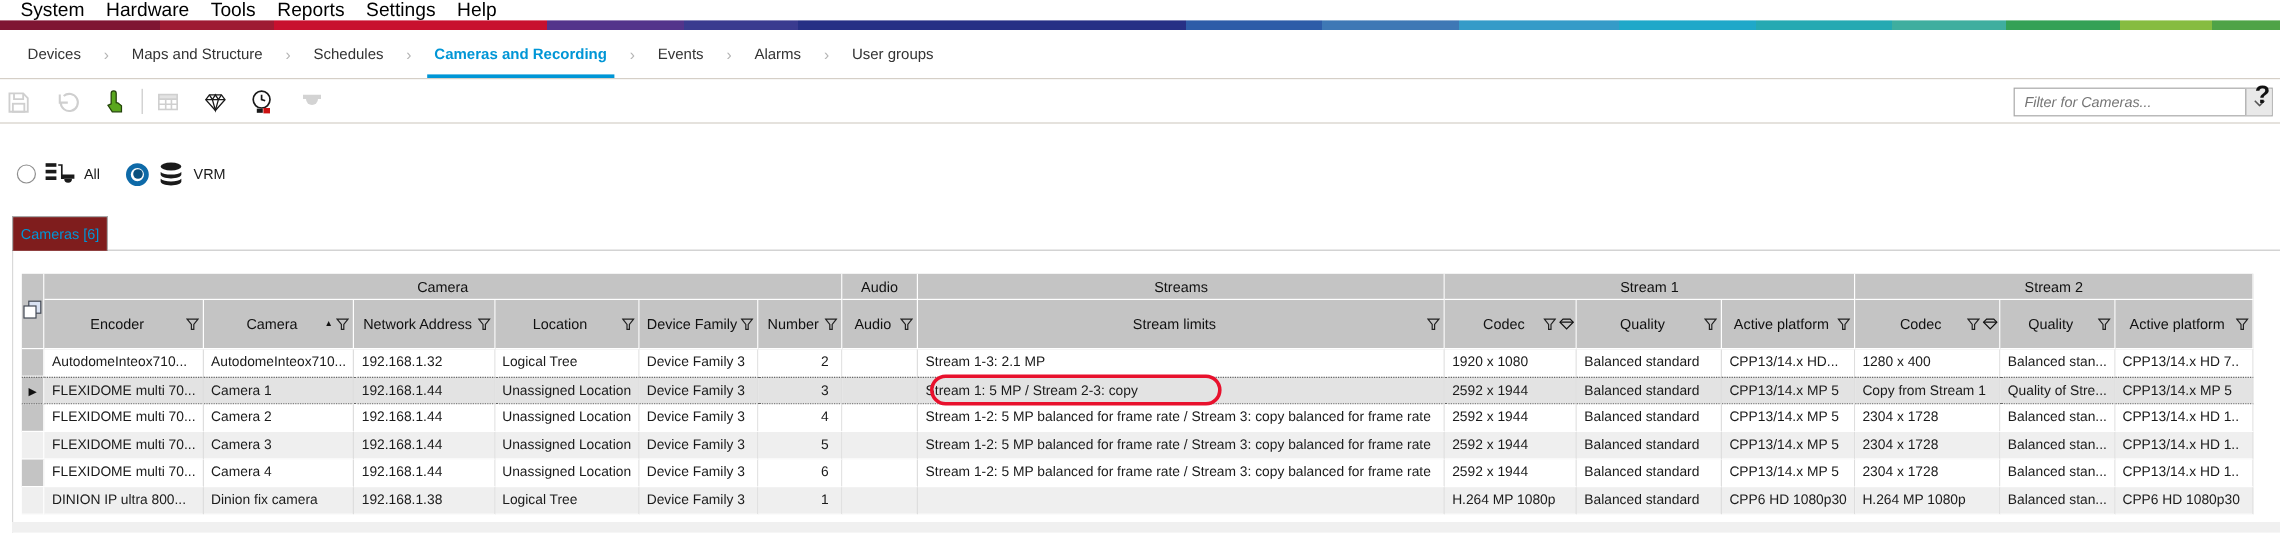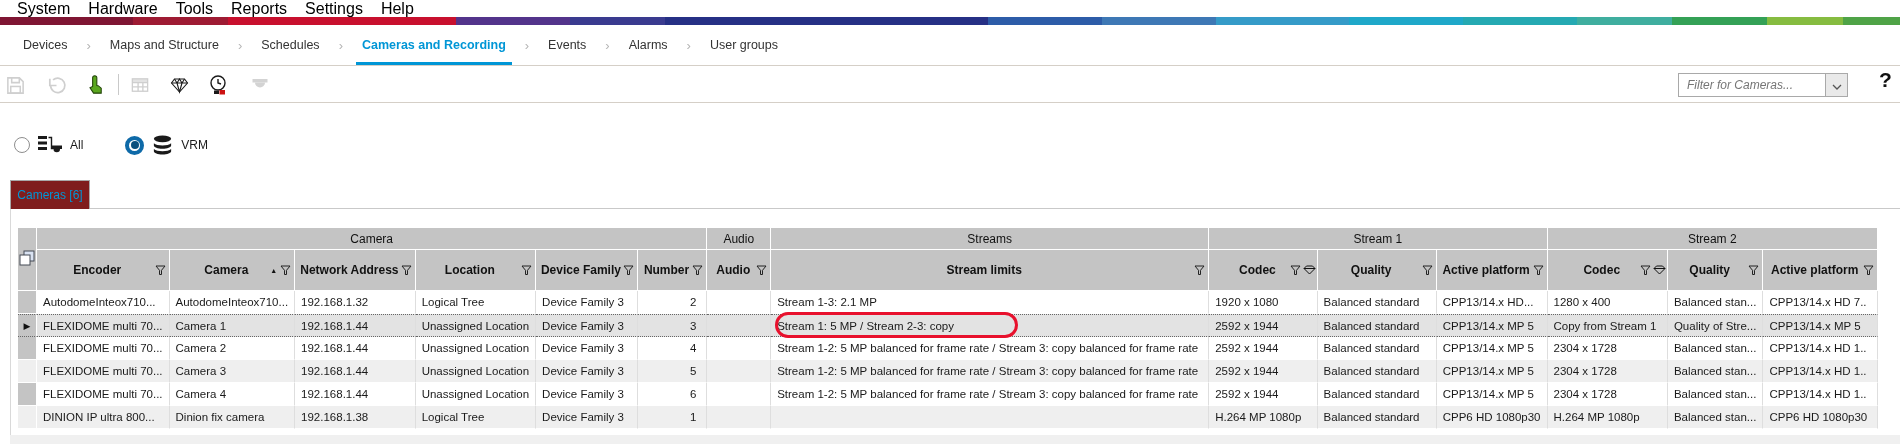--- a/index.html
+++ b/index.html
@@ -16,28 +16,28 @@
   .nav { position:absolute; top:25px; left:0; width:1900px; height:41px; display:flex; align-items:stretch;
          padding-left:10px; border-bottom:1px solid #d5cfc7; box-sizing:border-box; }
   .nav-item { font-size:12.5px; color:#333; padding:0 6px; margin:0 7px; display:flex; align-items:center; position:relative; }
   .nav-item.active { color:#0096d6; font-weight:bold; }
   .nav-item.active .underline { position:absolute; left:0; right:0; bottom:0; height:3px; background:#0096d6; }
   .nav-sep { color:#b5b5b5; font-size:13px; display:flex; align-items:center; margin:0 6px; }
   
   .toolbar { position:absolute; top:66px; left:0; width:1900px; height:37px; border-bottom:1px solid #d5cfc7; box-sizing:border-box; }
   .tool-btn { position:absolute; top:6px; width:26px; height:26px; display:flex; align-items:center; justify-content:center; }
   .tool-sep { position:absolute; left:118px; top:8px; width:1px; height:21px; background:#c9c9c9; }
-  .filter-combo { position:absolute; left:1678px; top:7px; width:170px; height:24px; border:1px solid #a9a9a9;
+  .filter-combo { position:absolute; left:1678px; top:7px; width:216px; height:24px; border:1px solid #a9a9a9;
                   background:#fff; display:flex; box-sizing:border-box; }
   .filter-input { flex:1; min-width:0; border:none; outline:none; font-style:italic; color:#999; font-size:12px;
                   padding:0 8px; font-family:inherit; background:transparent; }
   .combo-btn { width:21px; border-left:1px solid #a9a9a9; background:#e9e9e9; display:flex; align-items:center; justify-content:center; }
   .help { position:absolute; left:1879px; top:2px; font-size:21px; font-weight:bold; color:#111; }
   
-  .mode-row { position:absolute; top:131px; left:14px; display:flex; align-items:center; gap:42px; height:28px;text-align:right; }
+  .mode-row { position:absolute; top:131px; left:14px; display:flex; align-items:center; gap:22px; height:28px;text-align:right; }
   .mode-option { display:flex; align-items:center; gap:7px; }
   .radio { width:16px; height:16px; border-radius:50%; border:1px solid #8e8e8e; background:#fff; box-sizing:border-box; flex:none; }
   .radio.selected { width:19px; height:19px; border:4px solid #0e6aa8; position:relative; }
   .radio.selected::after { content:''; position:absolute; inset:1.5px; border-radius:50%; background:#0b507e; }
   .mode-label { font-size:12px; }
   .mode-icon { display:flex; align-items:center; }
   
   .cameras-tab { position:absolute; left:10px; top:180px; width:80px; height:29px; background:#7f1d1d; z-index:2;
                  border:1px solid #a9a9a9; border-bottom:none; display:flex; align-items:center; justify-content:center;
                  font-size:12px; color:#0096d6; box-sizing:border-box; }
@@ -45,21 +45,21 @@
   .panel-left-line { position:absolute; left:10px; top:208px; width:1px; height:236px; background:#d9d9d9; }
   .bottom-strip { position:absolute; left:10px; top:435px; width:1890px; height:9px; background:#f0f0f0; }
   
   .table-wrap { position:absolute; left:18px; top:228px; width:1860px; overflow:hidden; }
   table { border-collapse:separate; border-spacing:0; table-layout:fixed; }
   th, td { box-sizing:border-box; overflow:hidden; white-space:nowrap; }
   thead th { background:#c4c4c4; border-right:1px solid #fff; border-bottom:1px solid #fff;
              font-weight:normal; font-size:12px; color:#111; }
   th.group-h { height:22px; text-align:center; }
   th.corner { vertical-align:middle; text-align:center; padding:0; }
-  th.col-h { height:41px; position:relative; padding:0 15px 0 4px; text-align:center; vertical-align:middle;font-weight:bold; }
+  th.col-h { height:41px; position:relative; padding:0 15px 0 4px; text-align:center; vertical-align:middle; }
   .funnel { position:absolute; right:3px; top:50%; transform:translateY(-50%); }
   .funnel.shift { right:16px; }
   .h-diam { position:absolute; right:1px; top:50%; transform:translateY(-50%); }
   .sort { position:absolute; right:17px; top:50%; transform:translateY(-50%); font-size:7px; color:#111; }
   tbody td { height:23px; font-size:11.5px; padding:0 6px; border-right:1px solid #dedede;
              border-bottom:1px solid #fff; background:#fff; }
   tbody tr.alt td { background:#efefef; }
   tbody tr.selected td { background:#e3e3e3; border-top:1px dotted #666; border-bottom:1px dotted #666; }
   td.ind { background:#c4c4c4; border-right:1px solid #fff; text-align:center; padding:0; font-size:9px; color:#111; }
   tbody tr.selected td.ind { background:#c4c4c4; }

